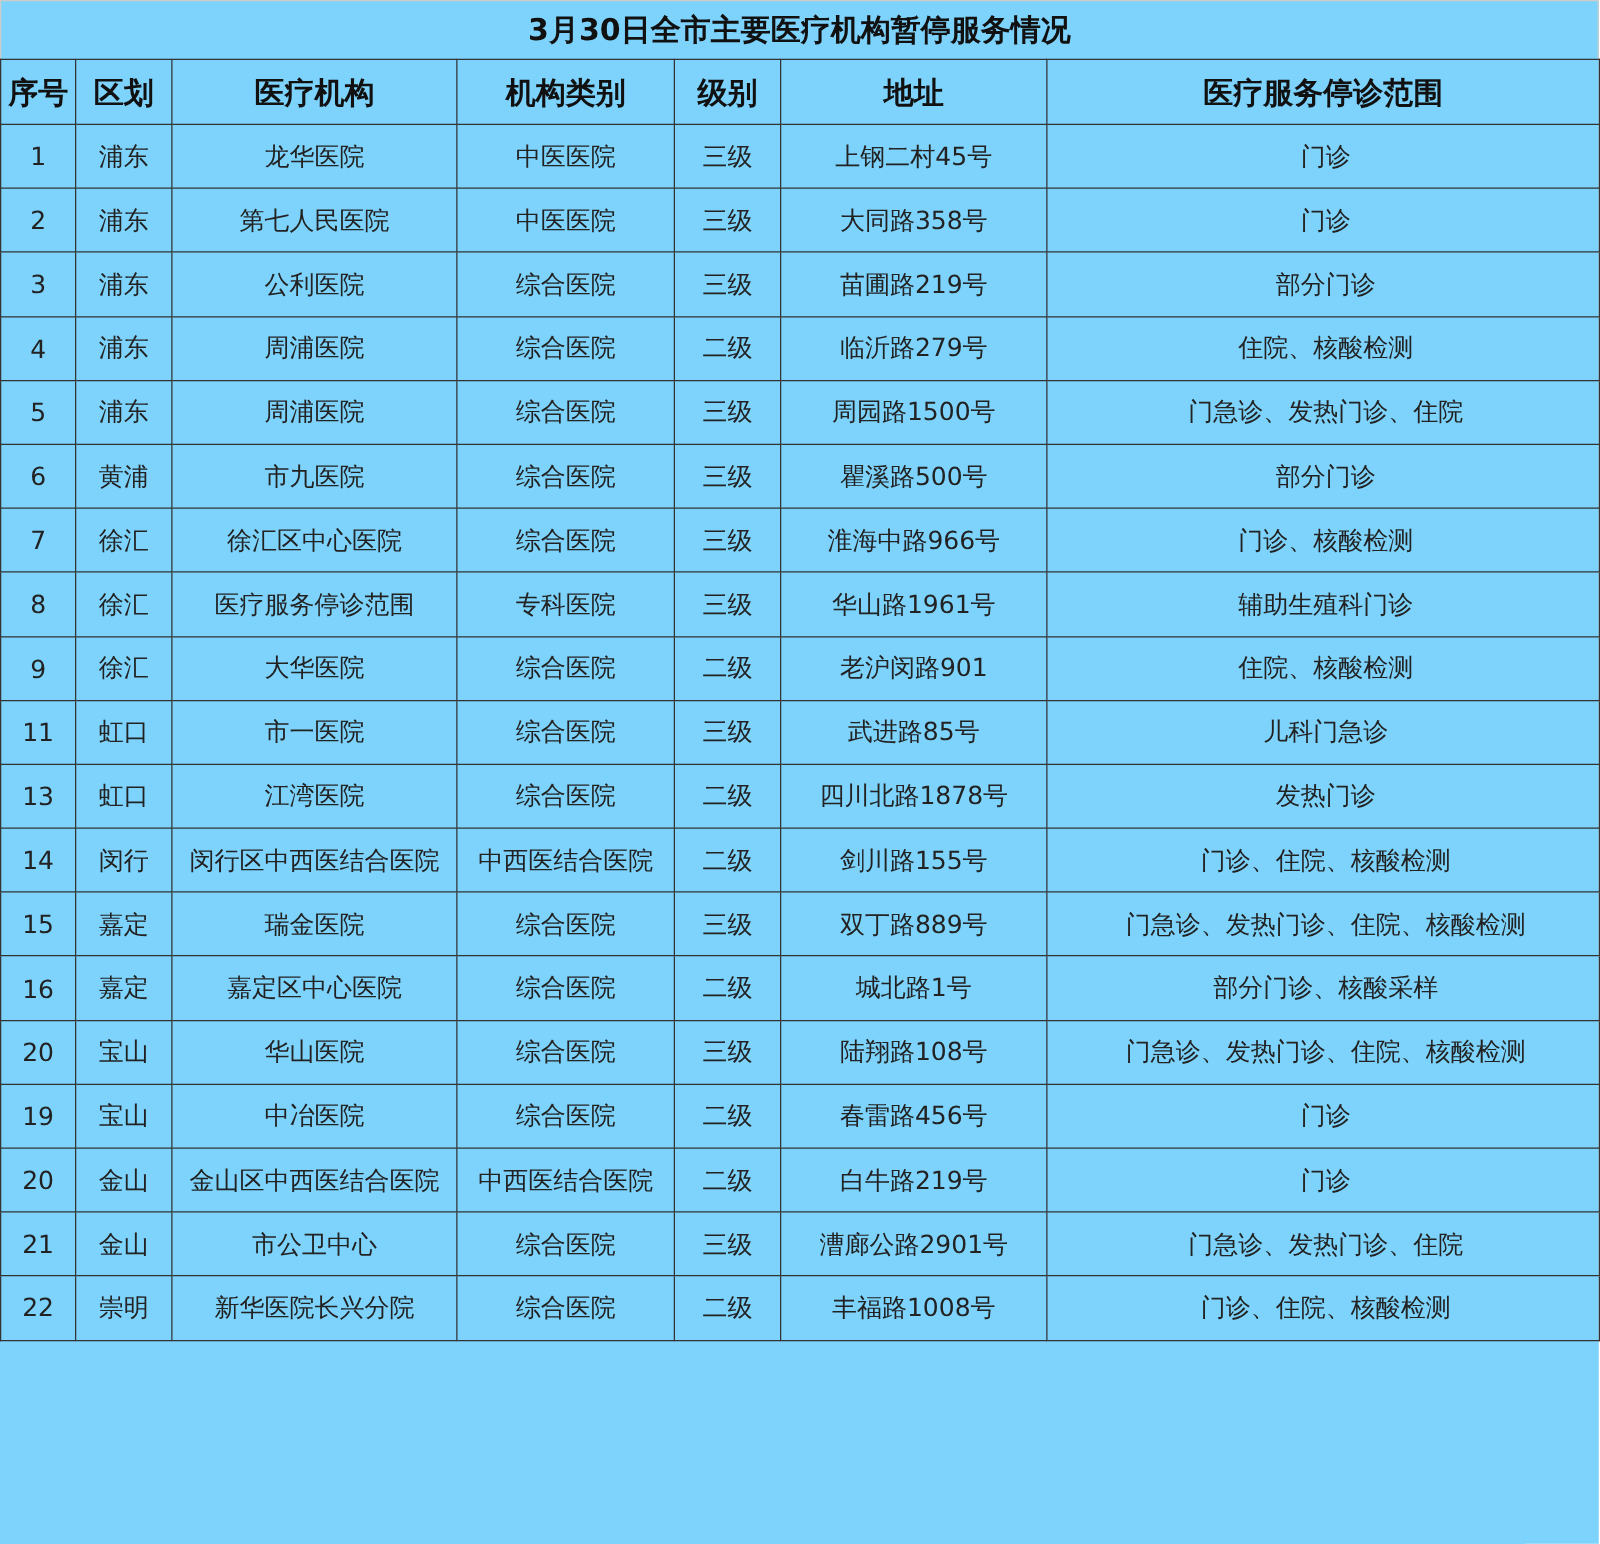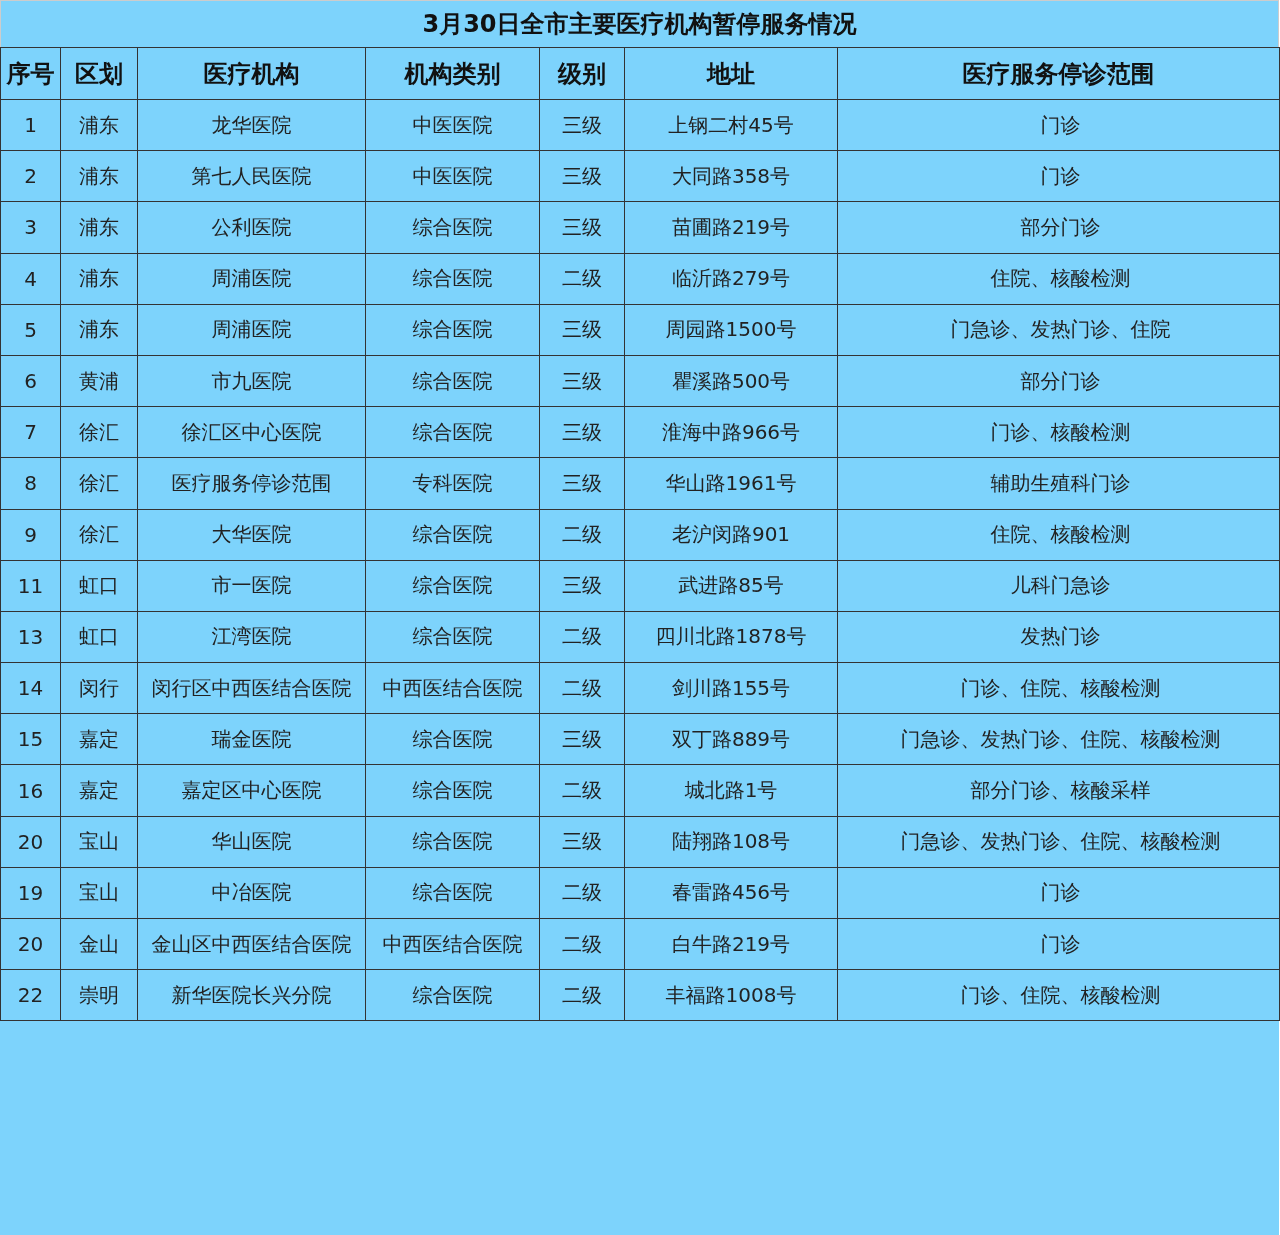--- a/index.html
+++ b/index.html
@@ -188,20 +188,29 @@
         <tr>
           <td>20</td>
           <td>金山</td>
           <td>金山区中西医结合医院</td>
           <td>中西医结合医院</td>
           <td>二级</td>
           <td>白牛路219号</td>
           <td class="scope">门诊</td>
         </tr>
         <tr>
+          <td>21</td>
+          <td>金山</td>
+          <td>市公卫中心</td>
+          <td>综合医院</td>
+          <td>三级</td>
+          <td>漕廊公路2901号</td>
+          <td class="scope">门急诊、发热门诊、住院</td>
+        </tr>
+        <tr>
           <td>22</td>
           <td>崇明</td>
           <td>新华医院长兴分院</td>
           <td>综合医院</td>
           <td>二级</td>
           <td>丰福路1008号</td>
           <td class="scope">门诊、住院、核酸检测</td>
         </tr>
       </tbody>
   </table>

